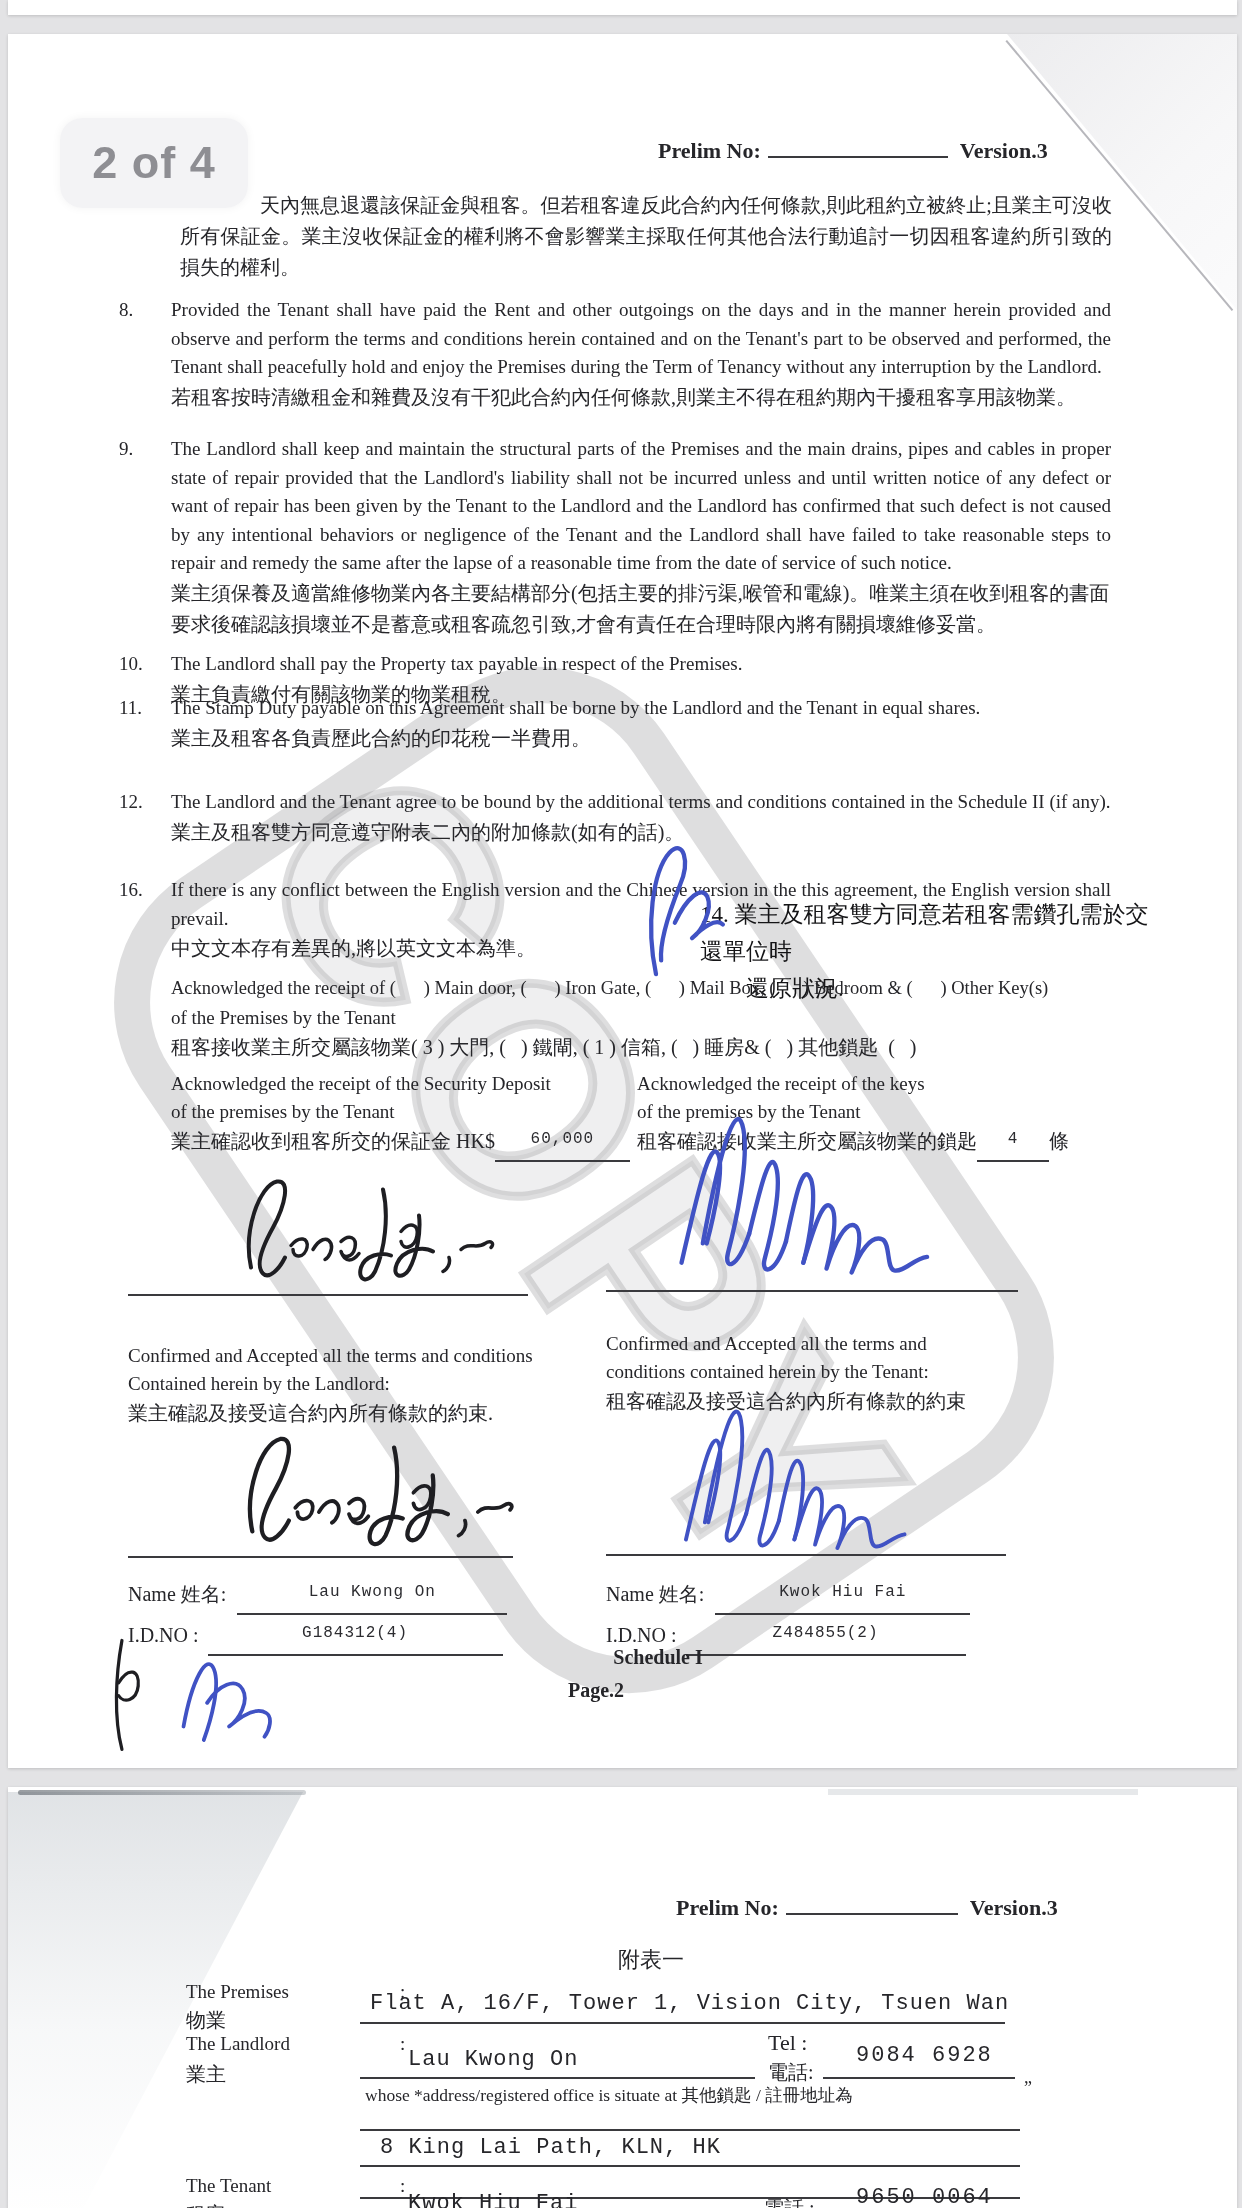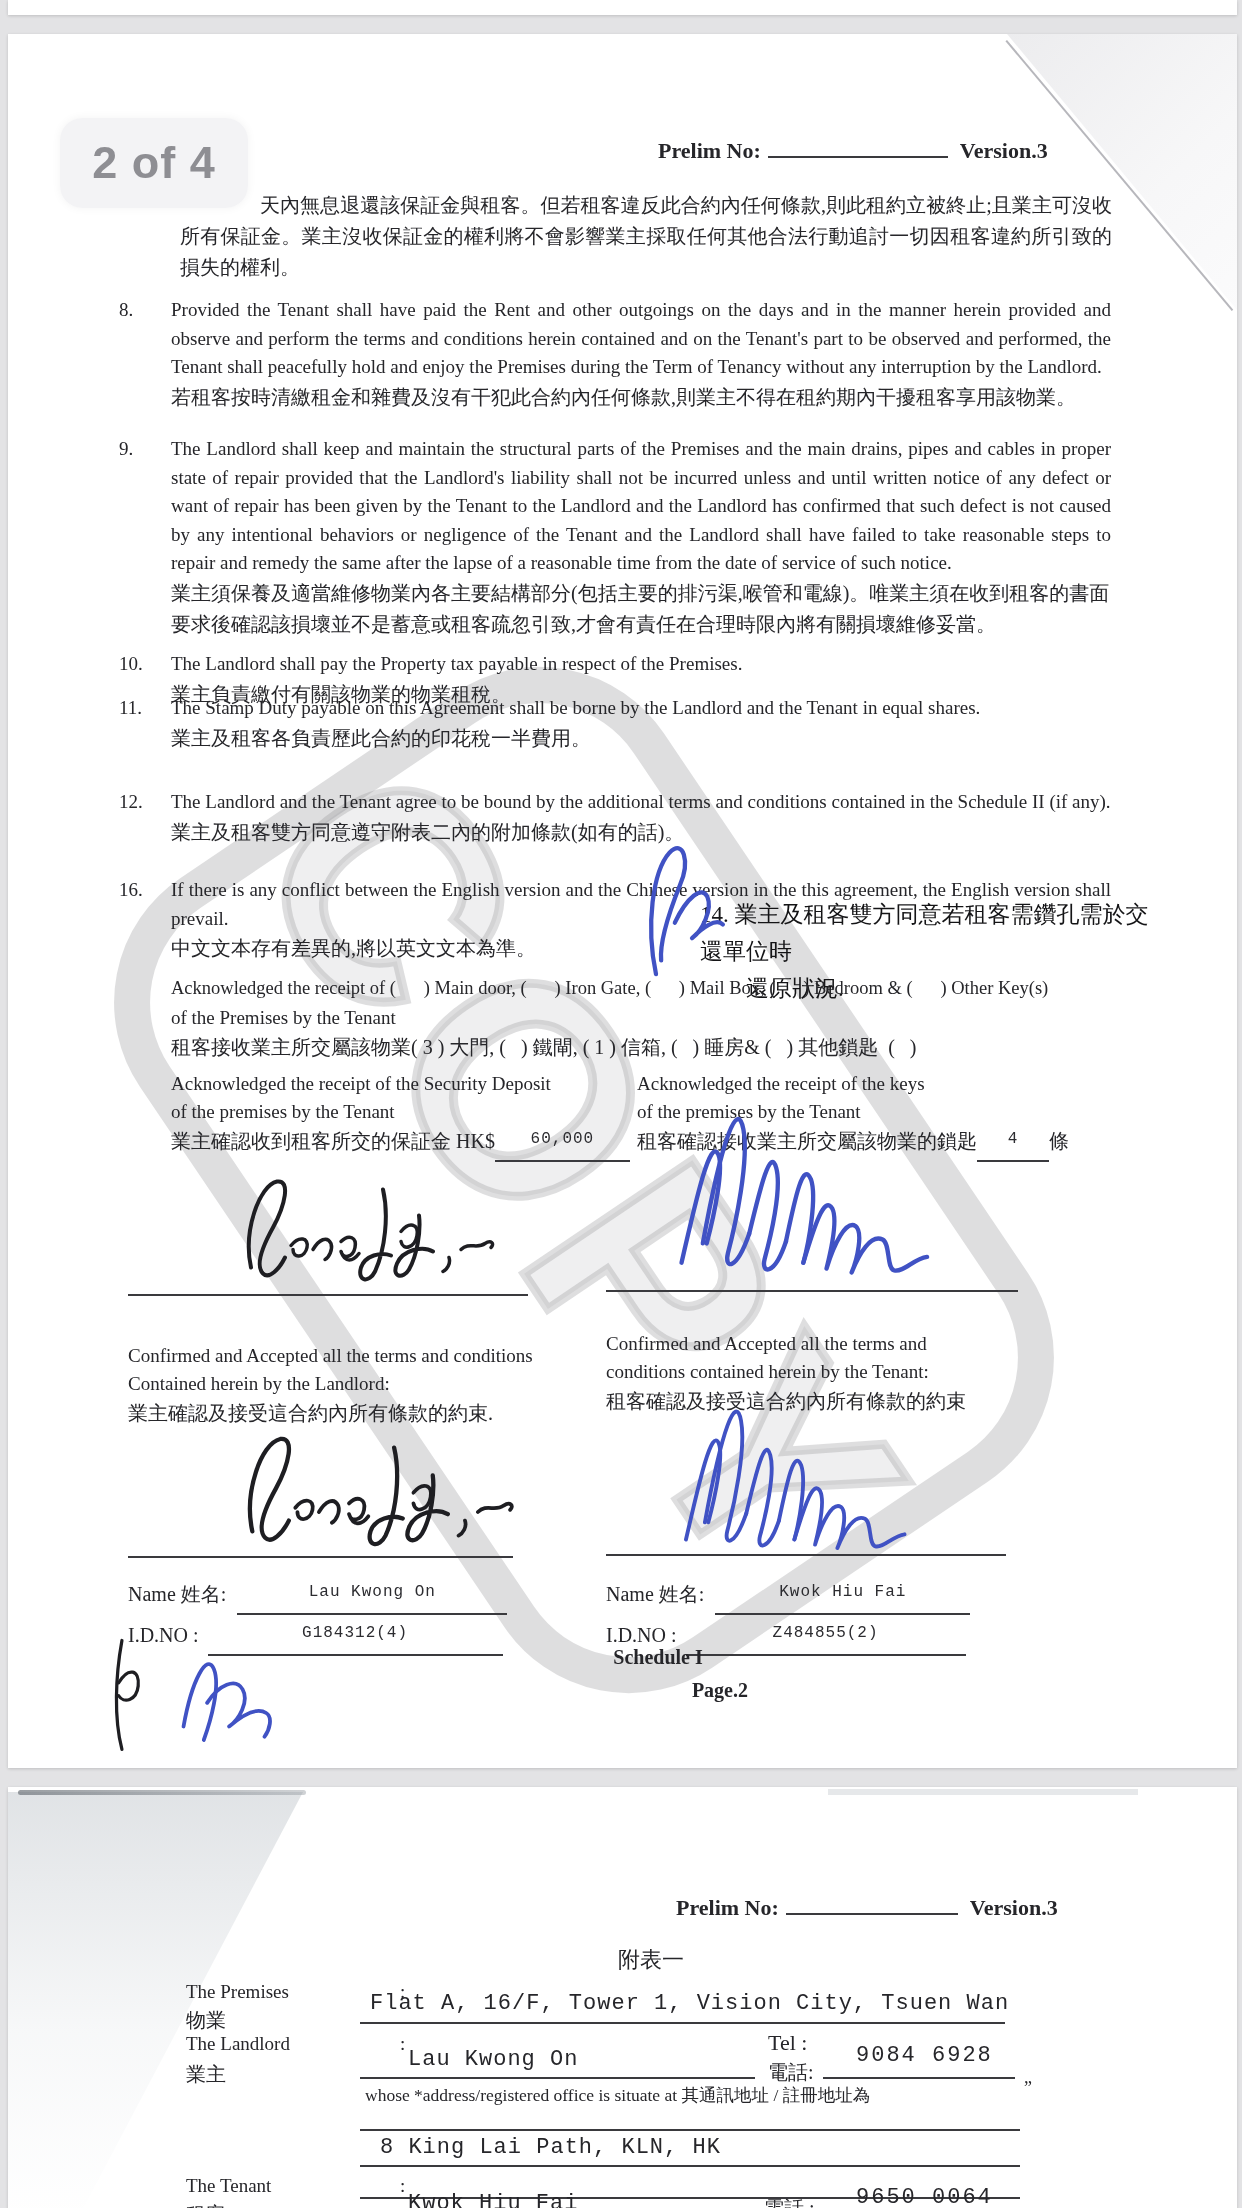--- a/index.html
+++ b/index.html
@@ -238,21 +238,21 @@
     <div class="abs cn" style="left:598px;top:1545px;white-space:nowrap;">
       <span style="font-size:20px;">Name 姓名:</span>
       <span class="fill" style="width:255px;margin-left:6px;"><span>Kwok Hiu Fai</span></span>
     </div>
     <div class="abs cn" style="left:598px;top:1586px;white-space:nowrap;">
       <span style="font-size:20px;">I.D.NO :</span>
       <span class="fill" style="width:280px;margin-left:4px;"><span>Z484855(2)</span></span>
     </div>
 
     <div class="abs bold" style="left:560px;top:1612px;width:180px;text-align:center;font-size:20px;">Schedule I</div>
-    <div class="abs bold" style="left:560px;top:1645px;width:180px;text-align:right;font-size:20px;">Page.2</div>
+    <div class="abs bold" style="left:560px;top:1645px;width:180px;text-align:left;font-size:20px;">Page.2</div>
 
     <svg class="abs sig sig-black" style="left:75px;top:1600px;" width="190" height="130" viewBox="0 0 190 160">
       <path stroke-width="4" d="M26,8 C18,52 16,104 26,142"></path>
       <path stroke-width="4" d="M22,60 C34,40 48,44 46,64 C44,82 28,86 22,76"></path>
     </svg>
     <svg class="abs sig sig-blue" style="left:105px;top:1598px;" width="190" height="135" viewBox="0 0 190 160">
       <path stroke-width="4.5" d="M66,112 C76,56 94,24 102,44 C110,64 98,106 90,128"></path>
       <path stroke-width="4.5" d="M94,84 C108,62 128,54 136,68 C144,82 132,104 120,112 C134,100 152,88 164,96 C172,101 168,116 162,124"></path>
     </svg>
   </div>
@@ -280,21 +280,21 @@
     <div class="abs" style="left:392px;top:246px;font-size:19px;">:</div>
     <div class="abs" style="left:178px;top:274px;font-size:20px;">業主</div>
     <div class="abs mono" style="left:400px;top:260px;font-size:22px;letter-spacing:1px;white-space:nowrap;">Lau Kwong On</div>
     <div class="abs hline" style="left:352px;top:290px;width:395px;"></div>
     <div class="abs" style="left:760px;top:243px;font-size:22px;">Tel :</div>
     <div class="abs" style="left:760px;top:272px;font-size:20px;">電話:</div>
     <div class="abs mono" style="left:848px;top:256px;font-size:22px;letter-spacing:2px;white-space:nowrap;">9084 6928</div>
     <div class="abs hline" style="left:815px;top:290px;width:192px;"></div>
     <div class="abs" style="left:1016px;top:280px;font-size:18px;">„</div>
 
-    <div class="abs" style="left:357px;top:296px;font-size:17.5px;white-space:nowrap;">whose *address/registered office is situate at 其通訊地址 / 註冊地址為</div>
+    <div class="abs" style="left:357px;top:296px;font-size:17.5px;white-space:nowrap;">whose *address/registered office is situate at 其他鎖匙 / 註冊地址為</div>
     <div class="abs hline" style="left:352px;top:342px;width:660px;"></div>
     <div class="abs mono" style="left:372px;top:348px;font-size:22px;letter-spacing:1px;white-space:nowrap;">8 King Lai Path, KLN, HK</div>
     <div class="abs hline" style="left:352px;top:378px;width:660px;"></div>
     <div class="abs hline" style="left:352px;top:410px;width:660px;"></div>
 
     <div class="abs" style="left:178px;top:388px;font-size:19px;">The Tenant</div>
     <div class="abs" style="left:392px;top:388px;font-size:19px;">:</div>
     <div class="abs" style="left:178px;top:414px;font-size:20px;">租客</div>
     <div class="abs mono" style="left:400px;top:404px;font-size:22px;letter-spacing:1px;white-space:nowrap;">Kwok Hiu Fai</div>
     <div class="abs" style="left:756px;top:408px;font-size:20px;">電話 :</div>

